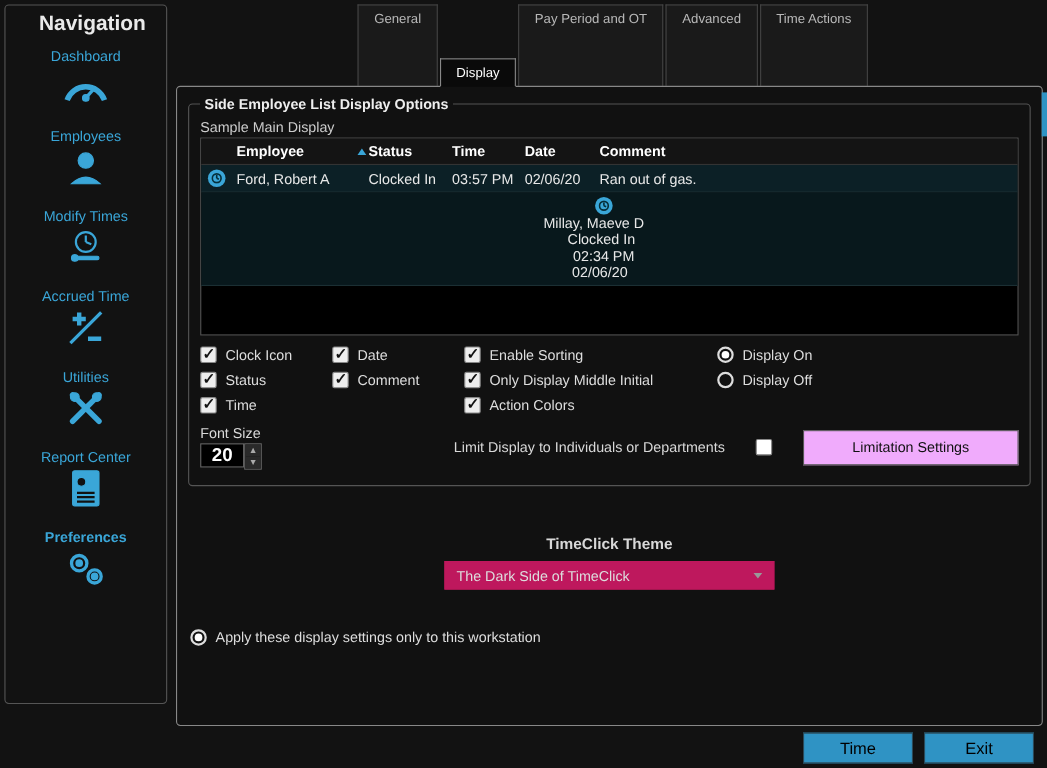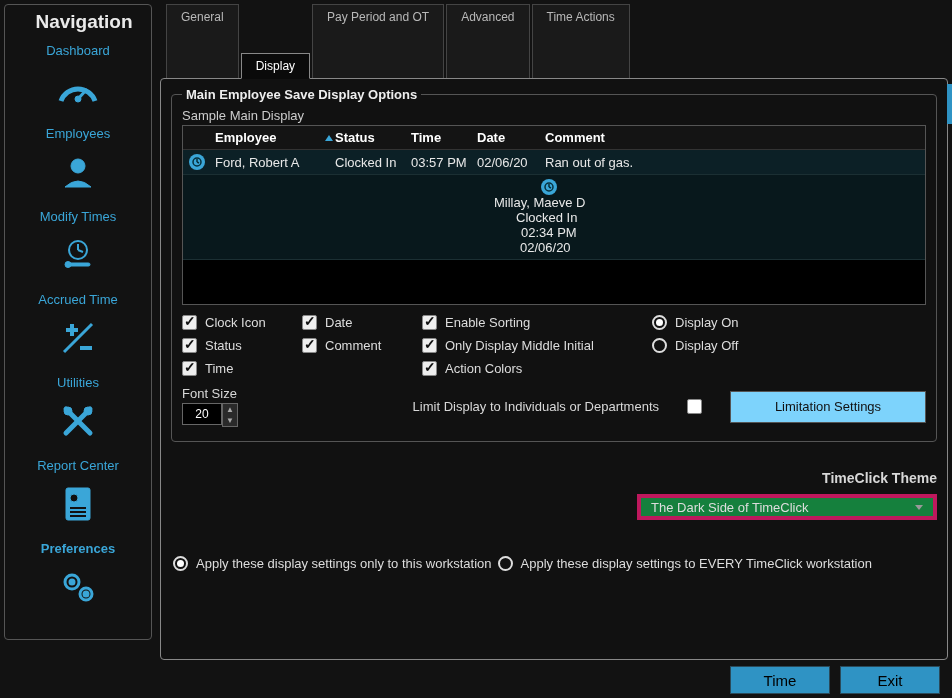--- a/index.html
+++ b/index.html
@@ -32,39 +32,40 @@
   .nav-title {
     font-weight: 700;
     font-size: 19px;
     color: #eaeaea;
     margin-left: 12px;
   }
   .nav-item {
     display: flex;
     flex-direction: column;
     align-items: center;
-    gap: 12px;
+    gap: 2px;
     color: #3aa6d8;
     font-size: 13px;
     cursor: pointer;
     padding: 2px 0 8px 0;
   }
   .nav-item.active { font-weight: 700; }
   .nav-item .ico { width: 46px; height: 38px; display:flex; align-items:center; justify-content:center; }
   .nav-item svg { stroke: #3aa6d8; fill: #3aa6d8; }
   .main {
     flex: 1;
     display: flex;
     flex-direction: column;
     position: relative;
   }
   .tabs {
     display: flex;
     gap: 2px;
     padding-left: 6px;
+    justify-content: center;
   }
   .tab {
     padding: 5px 14px;
     background: #1a1a1a;
     color: #b8b8b8;
     font-size: 12px;
     border: 1px solid #444;
     border-bottom: none;
     cursor: pointer;
   }
@@ -171,39 +172,39 @@
   }
   .rd input[type=radio]:checked::after{
     content:""; position:absolute; top:2px; left:2px;
     width:7px; height:7px; background:#fff; border-radius:50%;
   }
   .fontsize-row { display:flex; align-items:center; gap:20px; justify-content:space-between; margin-top:10px;}
   .fontsize-left { display:flex; flex-direction:column; gap:2px; }
   .num-wrap { display:flex; }
   .num-wrap input {
     width: 40px; height:22px; background:#000; color:#fff;
-    border:1px solid #666; text-align:center; font-size:12px;
+    border:1px solid #666; text-align:center; font-size:17px;font-weight:bold;
   }
   .spinners { display:flex; flex-direction:column; border:1px solid #666;}
   .spinners button {
     width:14px; height:11px; background:#2a2a2a; border:none;
     color:#aaa; font-size:8px; line-height:9px; cursor:pointer;
   }
   .limit-row { display:flex; align-items:center; gap:28px;}
   .btn-grey {
-    background: #7dd3fc; color:#111; border:1px solid #555;
+    background: #f0abfc; color:#111; border:1px solid #555;
     padding: 6px 18px; cursor:pointer; font-size:13px;
     width: 196px; height: 32px;
   }
-  .theme-row { text-align:right; margin-top:18px; }
+  .theme-row { text-align:center; margin-top:34px; }
   .theme-row label { font-weight:600; font-size:14px; display:block; margin-bottom:8px;}
   .select {
     display:inline-flex; align-items:center; justify-content:space-between;
-    width: 300px; height:26px; background:#15803d; color:#ddd;
-    border:4px solid #be185d; padding:0 10px; cursor:pointer;
+    width: 300px; height:26px; background:#be185d; color:#ddd;
+    border:1px solid #be185d; padding:0 10px; cursor:pointer;
   }
   .select .caret { width:0;height:0; border-left:4px solid transparent; border-right:4px solid transparent; border-top:5px solid #999;}
   .apply-options { margin-top: 26px; display:flex; gap:6px; padding-left:2px;}
   .bottom-bar {
     display:flex; justify-content:flex-end; gap:10px;
     padding: 6px 8px 0 0;
   }
   .btn-blue {
     background:#2f93c4; color:#000; font-weight:500;
     border:1px solid #2a4a5a; width:100px; height:28px;
@@ -312,21 +313,21 @@
     <div class="tabs">
       <div class="tab">General</div>
       <div class="tab active">Display</div>
       <div class="tab">Pay Period and OT</div>
       <div class="tab">Advanced</div>
       <div class="tab">Time Actions</div>
     </div>
 
     <div class="content-panel">
       <fieldset class="group">
-        <legend>Main Employee Save Display Options</legend>
+        <legend>Side Employee List Display Options</legend>
         <div class="subcaption">Sample Main Display</div>
 
         <div class="table-wrap">
           <div class="thead">
             <div class="col-icon"></div>
             <div class="col-emp">Employee</div>
             <div style="width:10px;"><span class="sort-arrow"></span></div>
             <div class="col-status">Status</div>
             <div class="col-time">Time</div>
             <div class="col-date">Date</div>
@@ -440,24 +441,20 @@
           <span>The Dark Side of TimeClick</span>
           <span class="caret"></span>
         </div>
       </div>
 
       <div class="apply-options">
         <label class="rd">
             <input type="radio" name="apply" checked="" style="">
             <span>Apply these display settings only to this workstation</span>
           </label>
-        <label class="rd">
-            <input type="radio" name="apply" style="">
-            <span>Apply these display settings to EVERY TimeClick workstation</span>
-          </label>
       </div>
     </div>
 
     <div class="bottom-bar">
       <button class="btn-blue">Time</button>
       <button class="btn-blue">Exit</button>
     </div>
   </div>
 </div>
 

